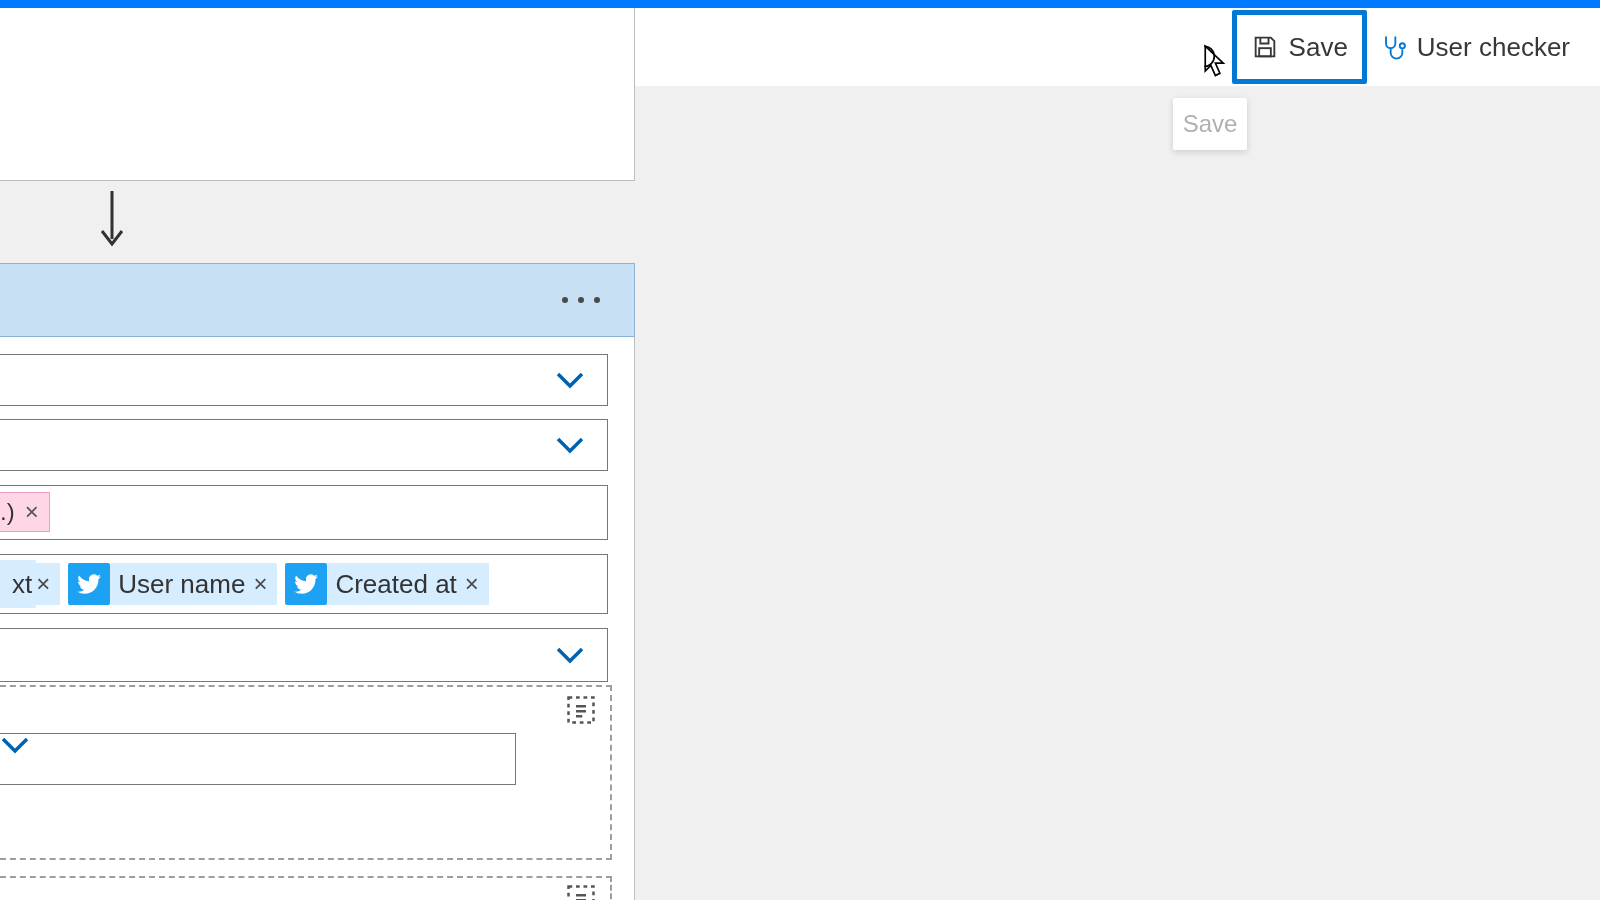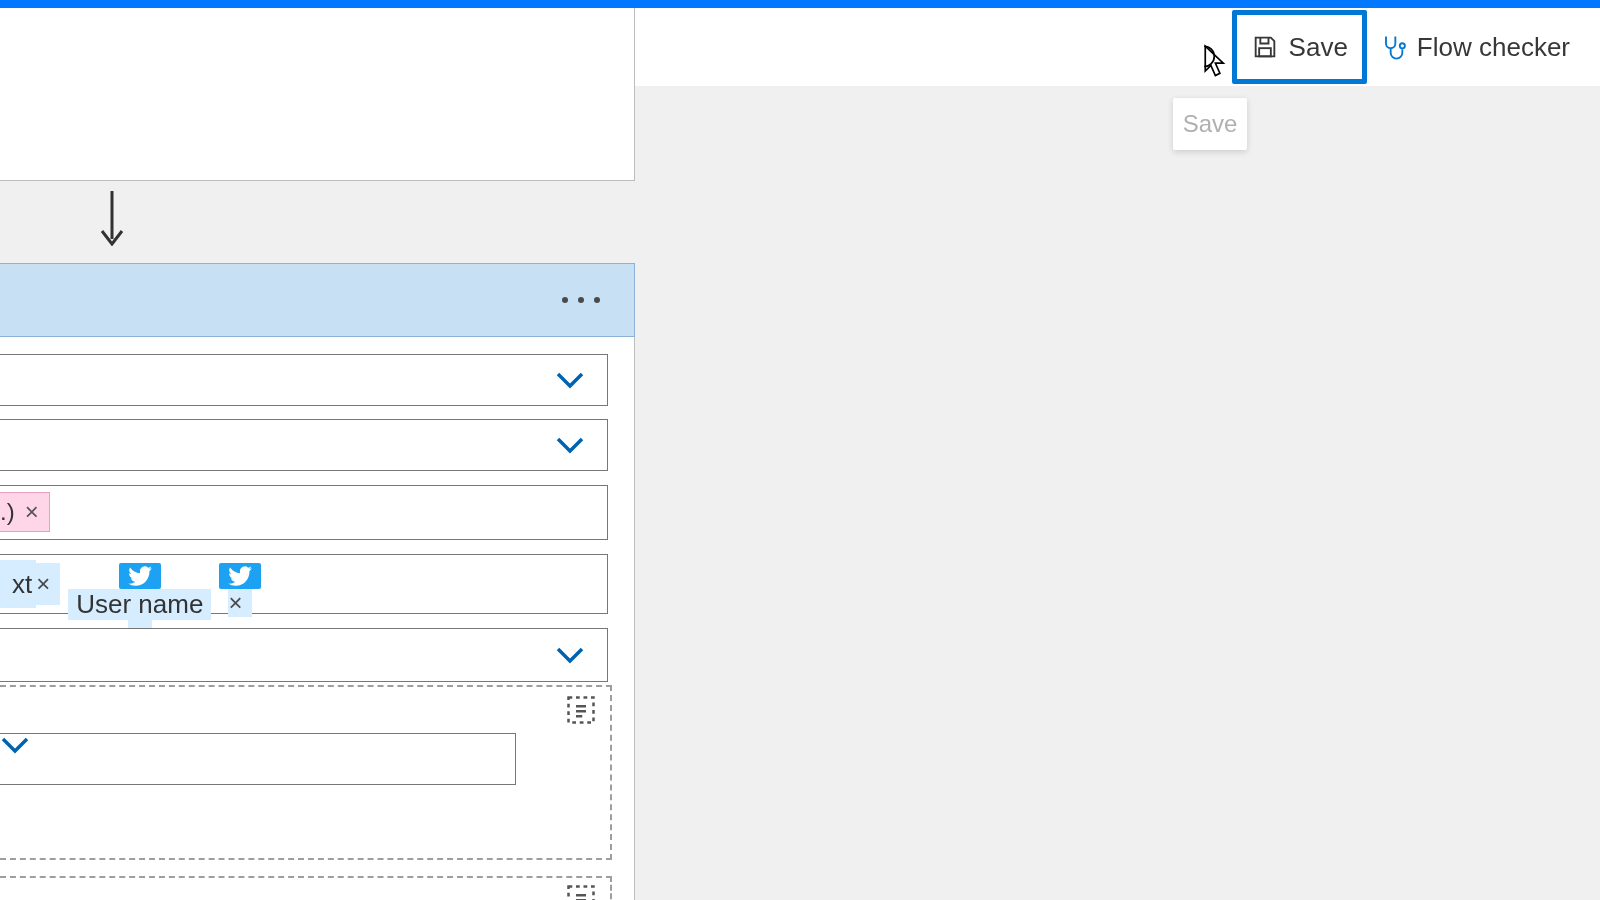--- a/index.html
+++ b/index.html
@@ -36,21 +36,21 @@
   .chev svg { width:30px; height:22px; stroke:#0063b1; stroke-width:3.5; fill:none; }
 
   .f1 { top:346px; width:608px; }
   .f2 { top:411px; width:608px; }
   .f3 { top:477px; width:608px; height:55px; }
   .f4 { top:546px; width:608px; height:60px; padding-left:0; }
   .f5 { top:620px; width:608px; height:54px; }
 
   
   .tokens { display:flex; align-items:center; gap:8px; height:100%; padding-left:0; }
-  .token { display:flex; align-items:center; height:42px;flex-direction:column; }
+  .token { display:flex; align-items:center; height:42px; }
   .tok-icon { width:42px; height:42px; background:#1da1f2; display:flex; align-items:center; justify-content:center; border-radius:2px; }
   .tok-icon svg { width:26px; height:26px; fill:#fff; }
   .tok-label { background:#d6ecff; height:42px; display:flex; align-items:center; padding:0 8px; font-size:26px; color:#333; }
   .tok-x { background:#d6ecff; height:42px; display:flex; align-items:center; font-size:24px; color:#4a4a4a; padding-right:10px; }
   .partial-tok { display:flex; align-items:center; height:42px; }
   .partial-tok .tlabel { background:#d6ecff; height:48px; display:flex; align-items:center; padding:0 4px 0 12px; font-size:26px; color:#333; }
 
   
   .pink-token { position:absolute; top:484px; left:0; height:40px; background:#ffd6e7; border:1px solid #e8a0c0; border-left:none;
     display:flex; align-items:center; font-size:24px; color:#333; padding:0 6px 0 0; }
@@ -78,21 +78,21 @@
         <rect x="7" y="13" width="10" height="7"></rect>
     </svg>
     <span>Save</span>
   </div>
   <div class="tool-btn flow">
     <svg viewBox="0 0 24 24">
       <path d="M6 3v6a4 4 0 0 0 8 0V3"></path>
         <path d="M10 13v4a5 5 0 0 0 10 0v-3"></path>
         <circle cx="20" cy="11" r="2.2"></circle>
     </svg>
-    <span>Flow checker</span>
+    <span>User checker</span>
   </div>
 </div>
 
 <div class="tooltip">
   <span>Save</span>
 </div>
 
 <svg class="cursor" viewBox="0 0 32 32">
   <path d="M10 2 L10 24 L15 19 L19 28 L23 26 L19 17 L26 17 Z" fill="#fff" stroke="#000" stroke-width="1.5"></path>
   <path d="M9 20 A9 9 0 1 0 9 2" fill="none" stroke="#000" stroke-width="1.5"></path>
@@ -147,20 +147,21 @@
         </span>
         <span class="tok-label">User name</span>
         <span class="tok-x">×</span>
       </div>
       <div class="token">
         <span class="tok-icon">
           <svg viewBox="0 0 24 24">
               <path d="M23 4.9c-.8.4-1.7.6-2.6.8a4.5 4.5 0 0 0 2-2.5c-.9.5-1.9.9-2.9 1.1A4.5 4.5 0 0 0 12 8.4c0 .4 0 .7.1 1A12.8 12.8 0 0 1 2.8 4.1a4.5 4.5 0 0 0 1.4 6A4.4 4.4 0 0 1 2 9.5v.1a4.5 4.5 0 0 0 3.6 4.4 4.6 4.6 0 0 1-2 .1 4.5 4.5 0 0 0 4.2 3.1A9 9 0 0 1 1 19a12.7 12.7 0 0 0 6.9 2c8.3 0 12.8-6.9 12.8-12.8v-.6A9 9 0 0 0 23 4.9z"></path>
             </svg>
         </span>
+        <span class="tok-label">Created at</span>
         <span class="tok-x">×</span>
       </div>
     </div>
   </div>
 
   <div class="field f5">
     <div class="chev"><svg viewBox="0 0 30 22">
           <path d="M3 5 L15 17 L27 5"></path>
         </svg></div>
   </div>

